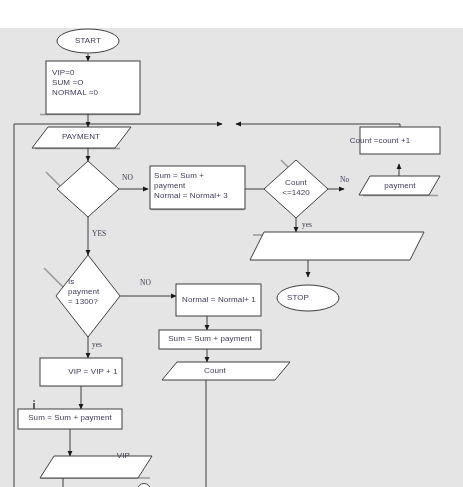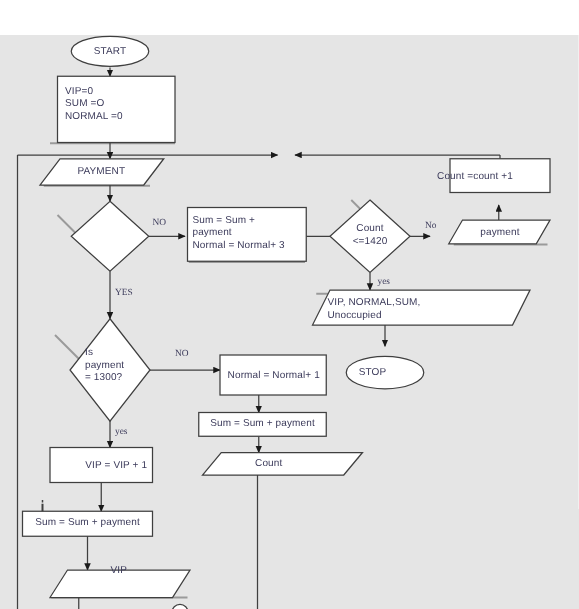--- a/index.html
+++ b/index.html
@@ -183,40 +183,38 @@
 payment
 Normal = Normal+ 3</div>
 
   <div class="nodetext ctr" style="left:272px;top:150px;width:48px;">Count
 &lt;=1420</div>
 
   <div class="nodetext ctr" style="left:369px;top:153px;width:62px;">payment</div>
 
   <div class="nodetext ctr" style="left:344px;top:108px;width:72px;">Count =count +1</div>
 
-  <div class="nodetext lft" style="left:262px;top:209px;width:150px;">VIP, NORMAL,SUM,
-Unoccupied</div>
 
   <div class="nodetext ctr" style="left:268px;top:265px;width:60px;">STOP</div>
 
   <div class="nodetext lft" style="left:68px;top:249px;width:52px;">Is
 payment
 = 1300?</div>
 
   <div class="nodetext ctr" style="left:178px;top:267px;width:82px;">Normal = Normal+ 1</div>
 
   <div class="nodetext ctr" style="left:161px;top:306px;width:98px;">Sum = Sum + payment</div>
 
   <div class="nodetext ctr" style="left:180px;top:338px;width:70px;">Count</div>
 
   <div class="nodetext ctr" style="left:56px;top:339px;width:74px;">VIP = VIP + 1</div>
 
   <div class="nodetext ctr" style="left:20px;top:385px;width:100px;">Sum = Sum + payment</div>
 
-  <div class="nodetext ctr" style="left:60px;top:423px;width:70px;">VIP</div>
+  <div class="nodetext ctr" style="left:60px;top:423px;width:70px;text-align:right;">VIP</div>
 
   <div class="edgelabel" style="left:122px;top:145px;">NO</div>
   <div class="edgelabel" style="left:92px;top:201px;">YES</div>
   <div class="edgelabel" style="left:140px;top:250px;">NO</div>
   <div class="edgelabel" style="left:92px;top:312px;">yes</div>
   <div class="edgelabel" style="left:340px;top:147px;">No</div>
   <div class="edgelabel" style="left:302px;top:192px;">yes</div>
 
 </div>
 

